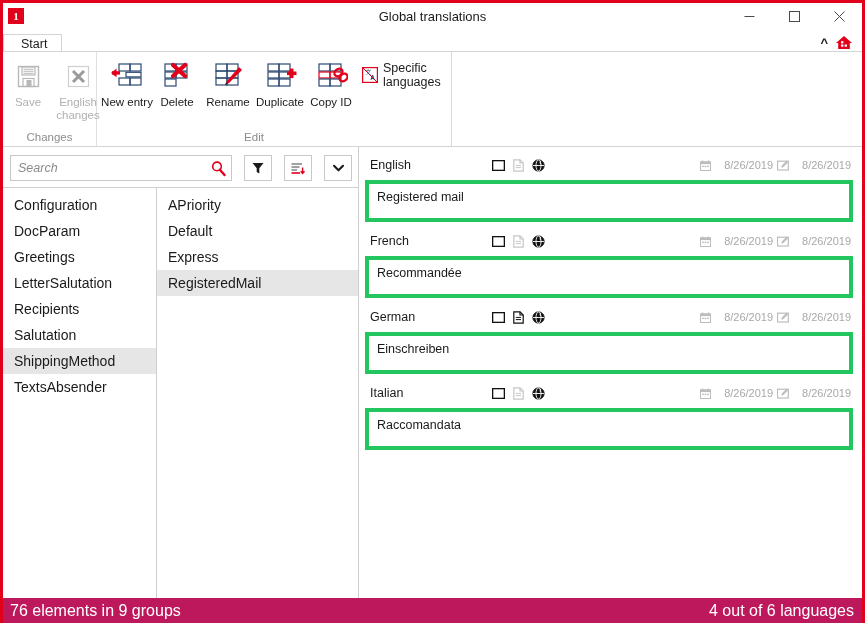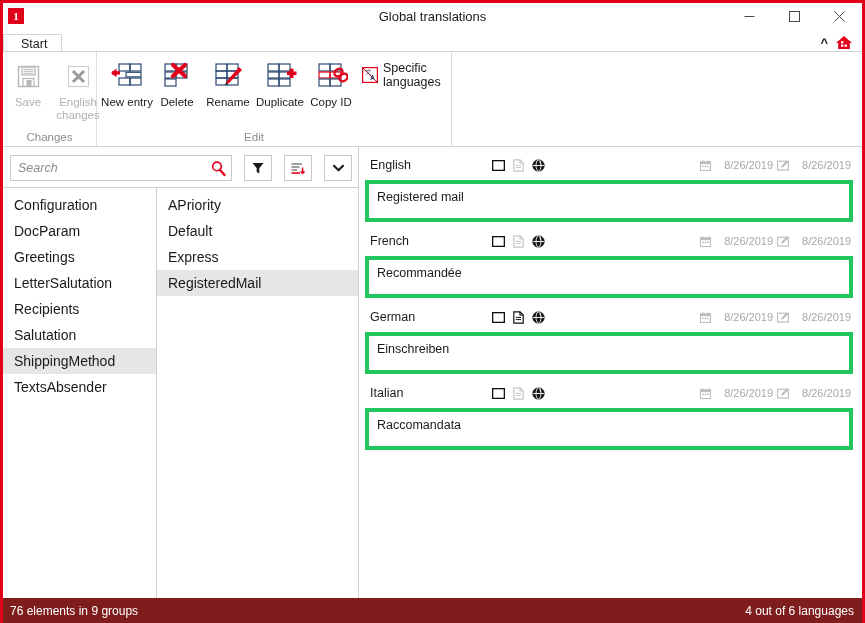--- a/index.html
+++ b/index.html
@@ -297,27 +297,27 @@
     box-sizing: border-box;
     background: #fff;
     overflow: hidden;
     outline: none;
   }
 
   
   .statusbar {
     height: 25px;
     flex: 0 0 25px;
-    background: #7f1d1d;
+    background: #be185d;
     display: flex;
     align-items: center;
     justify-content: space-between;
     padding: 0 8px 0 7px;
     color: #ffffff;
-    font-size: 12px;
+    font-size: 16px;
     box-sizing: border-box;
   }
 
   svg { display: block; }
 </style>
 </head>
 <body>
 
 <div id="app">
 

